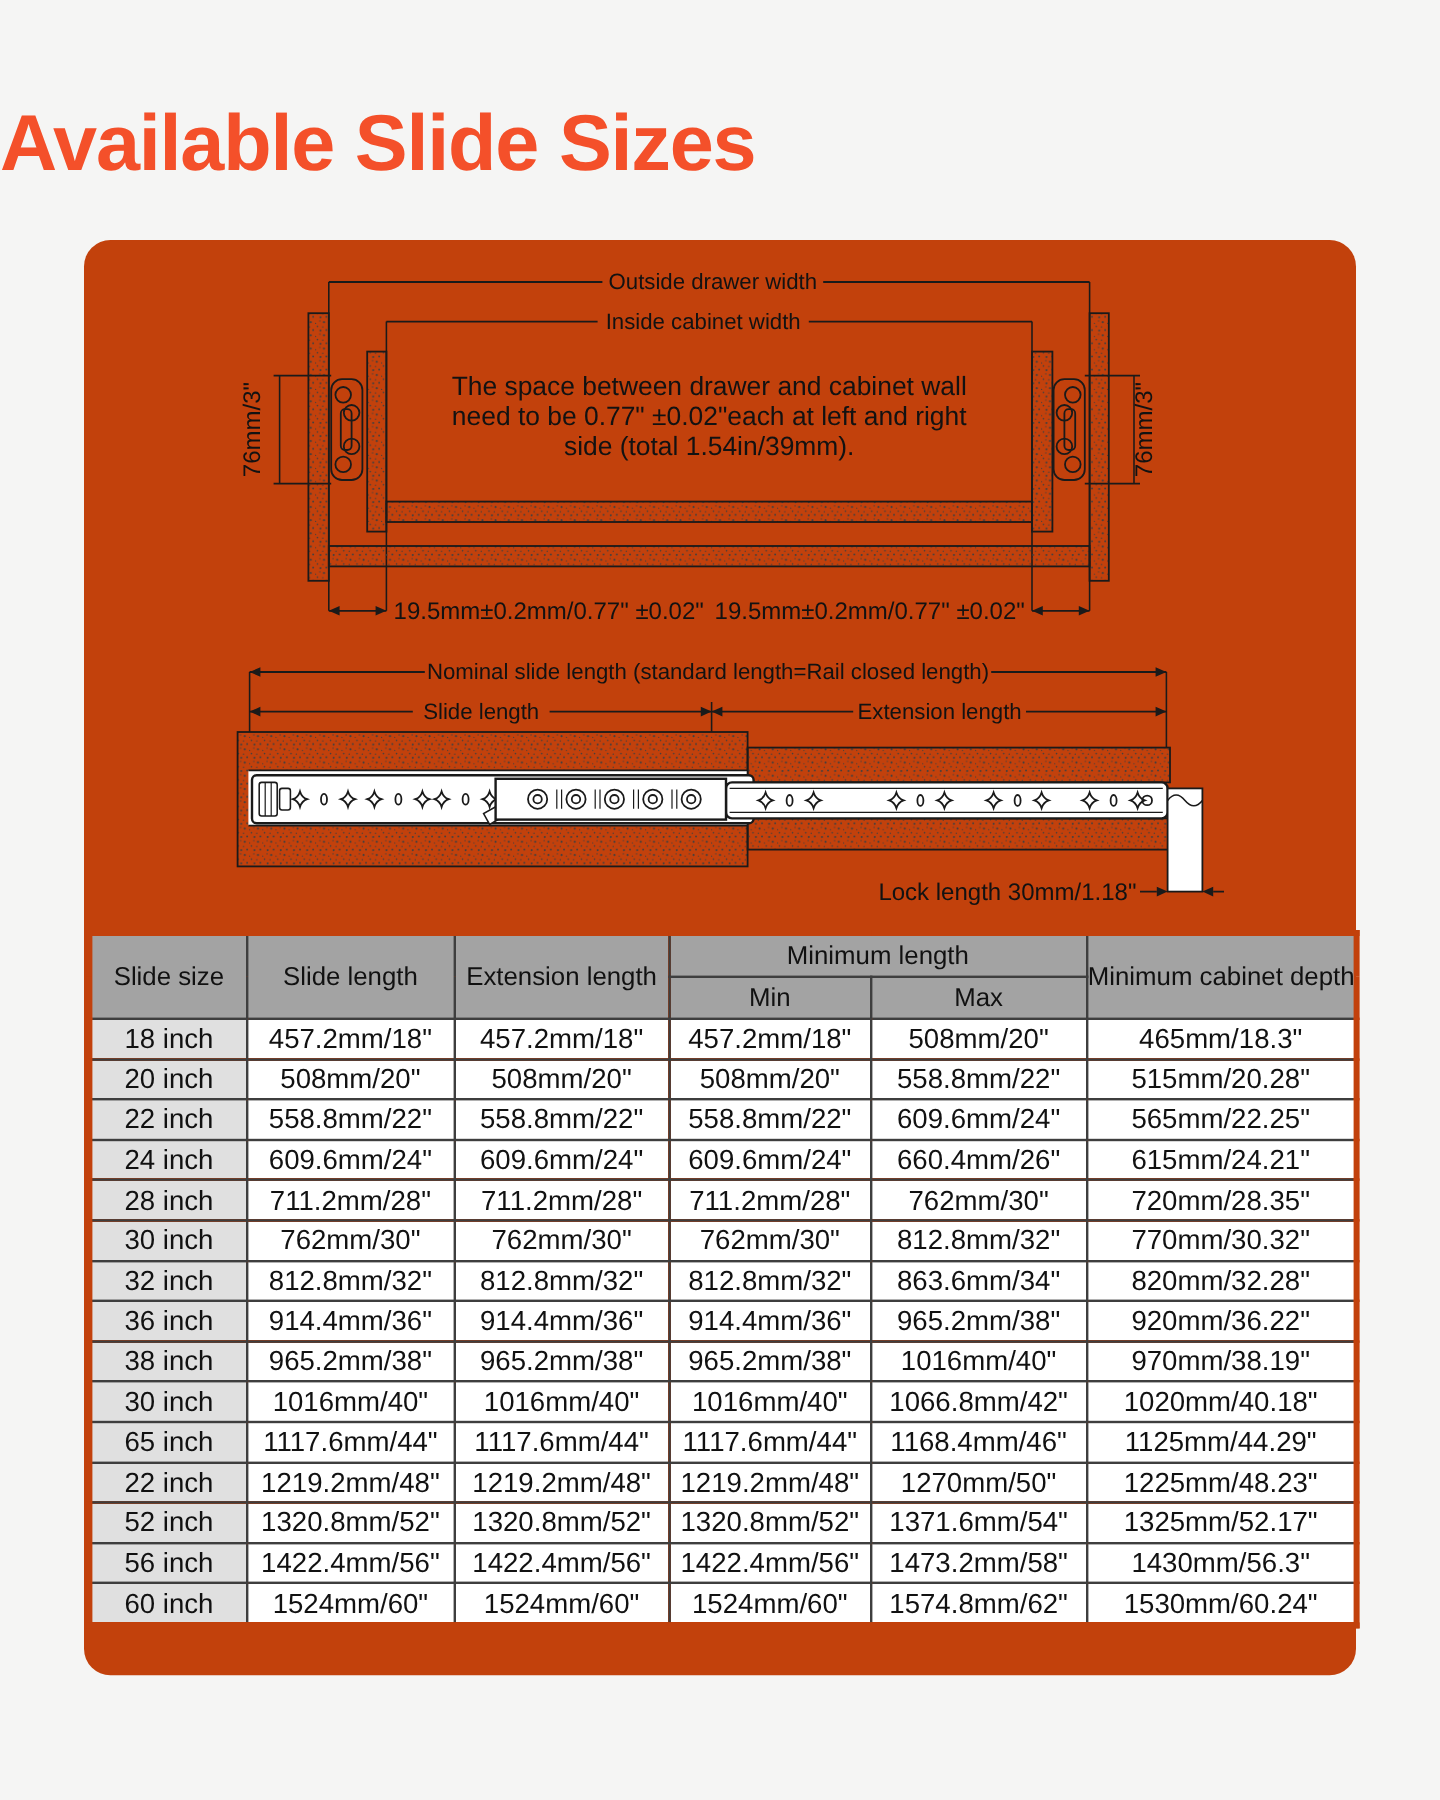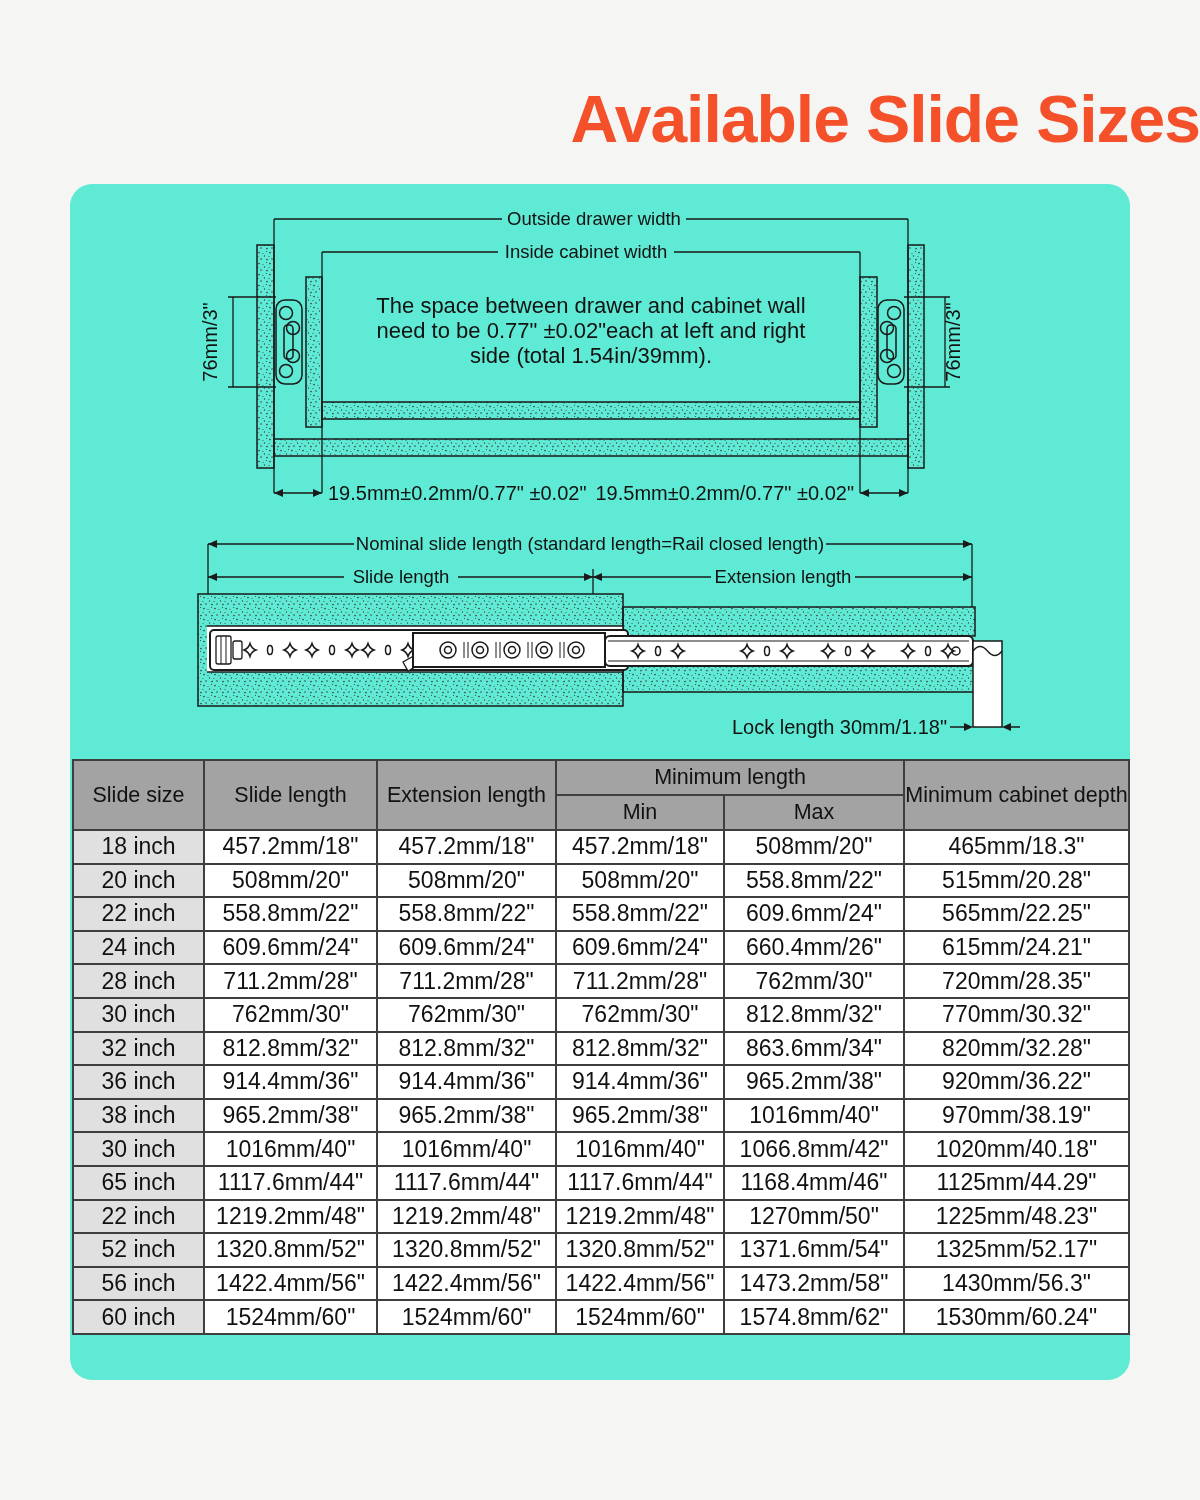--- a/index.html
+++ b/index.html
@@ -4,41 +4,41 @@
 <style>
   html,body{margin:0;padding:0;}
   body{
     width:1200px;height:1500px;position:relative;
     background:#f5f5f4;
     font-family:"Liberation Sans",sans-serif;
     color:#111;
   }
   .title{
     position:absolute;top:86px;left:0;width:100%;
-    margin:0;text-align:right;
+    margin:0;text-align:left;
     font-size:66px;font-weight:700;letter-spacing:-1px;
     color:#F4502A;line-height:1;
   }
   .card{
-    position:absolute;left:70px;top:184px;
+    position:absolute;left:70px;top:200px;
     width:1060px;height:1196px;
-    background:#5eead4;border-radius:22px;
+    background:#c2410c;border-radius:22px;
   }
   .diagram{display:block;}
   svg text{
     font-family:"Liberation Sans",sans-serif;
     fill:#121212;stroke:none;
   }
   .dimlabel{font-size:18.5px;}
   .notetext{font-size:22px;}
   .smalldim{font-size:20px;}
   table.sizes{
     border-collapse:collapse;table-layout:fixed;
     width:1056px;margin:0 2px;
-    border:2px solid #c2410c;
+    border:5px solid #c2410c;
     font-size:23px;
   }
   table.sizes th,table.sizes td{
     border:2px solid #3e3e3e;
     text-align:center;vertical-align:middle;
     padding:0;font-weight:400;
     overflow:hidden;white-space:nowrap;
   }
   table.sizes thead th{
     background:#a3a3a3;font-size:21.5px;height:33px;

